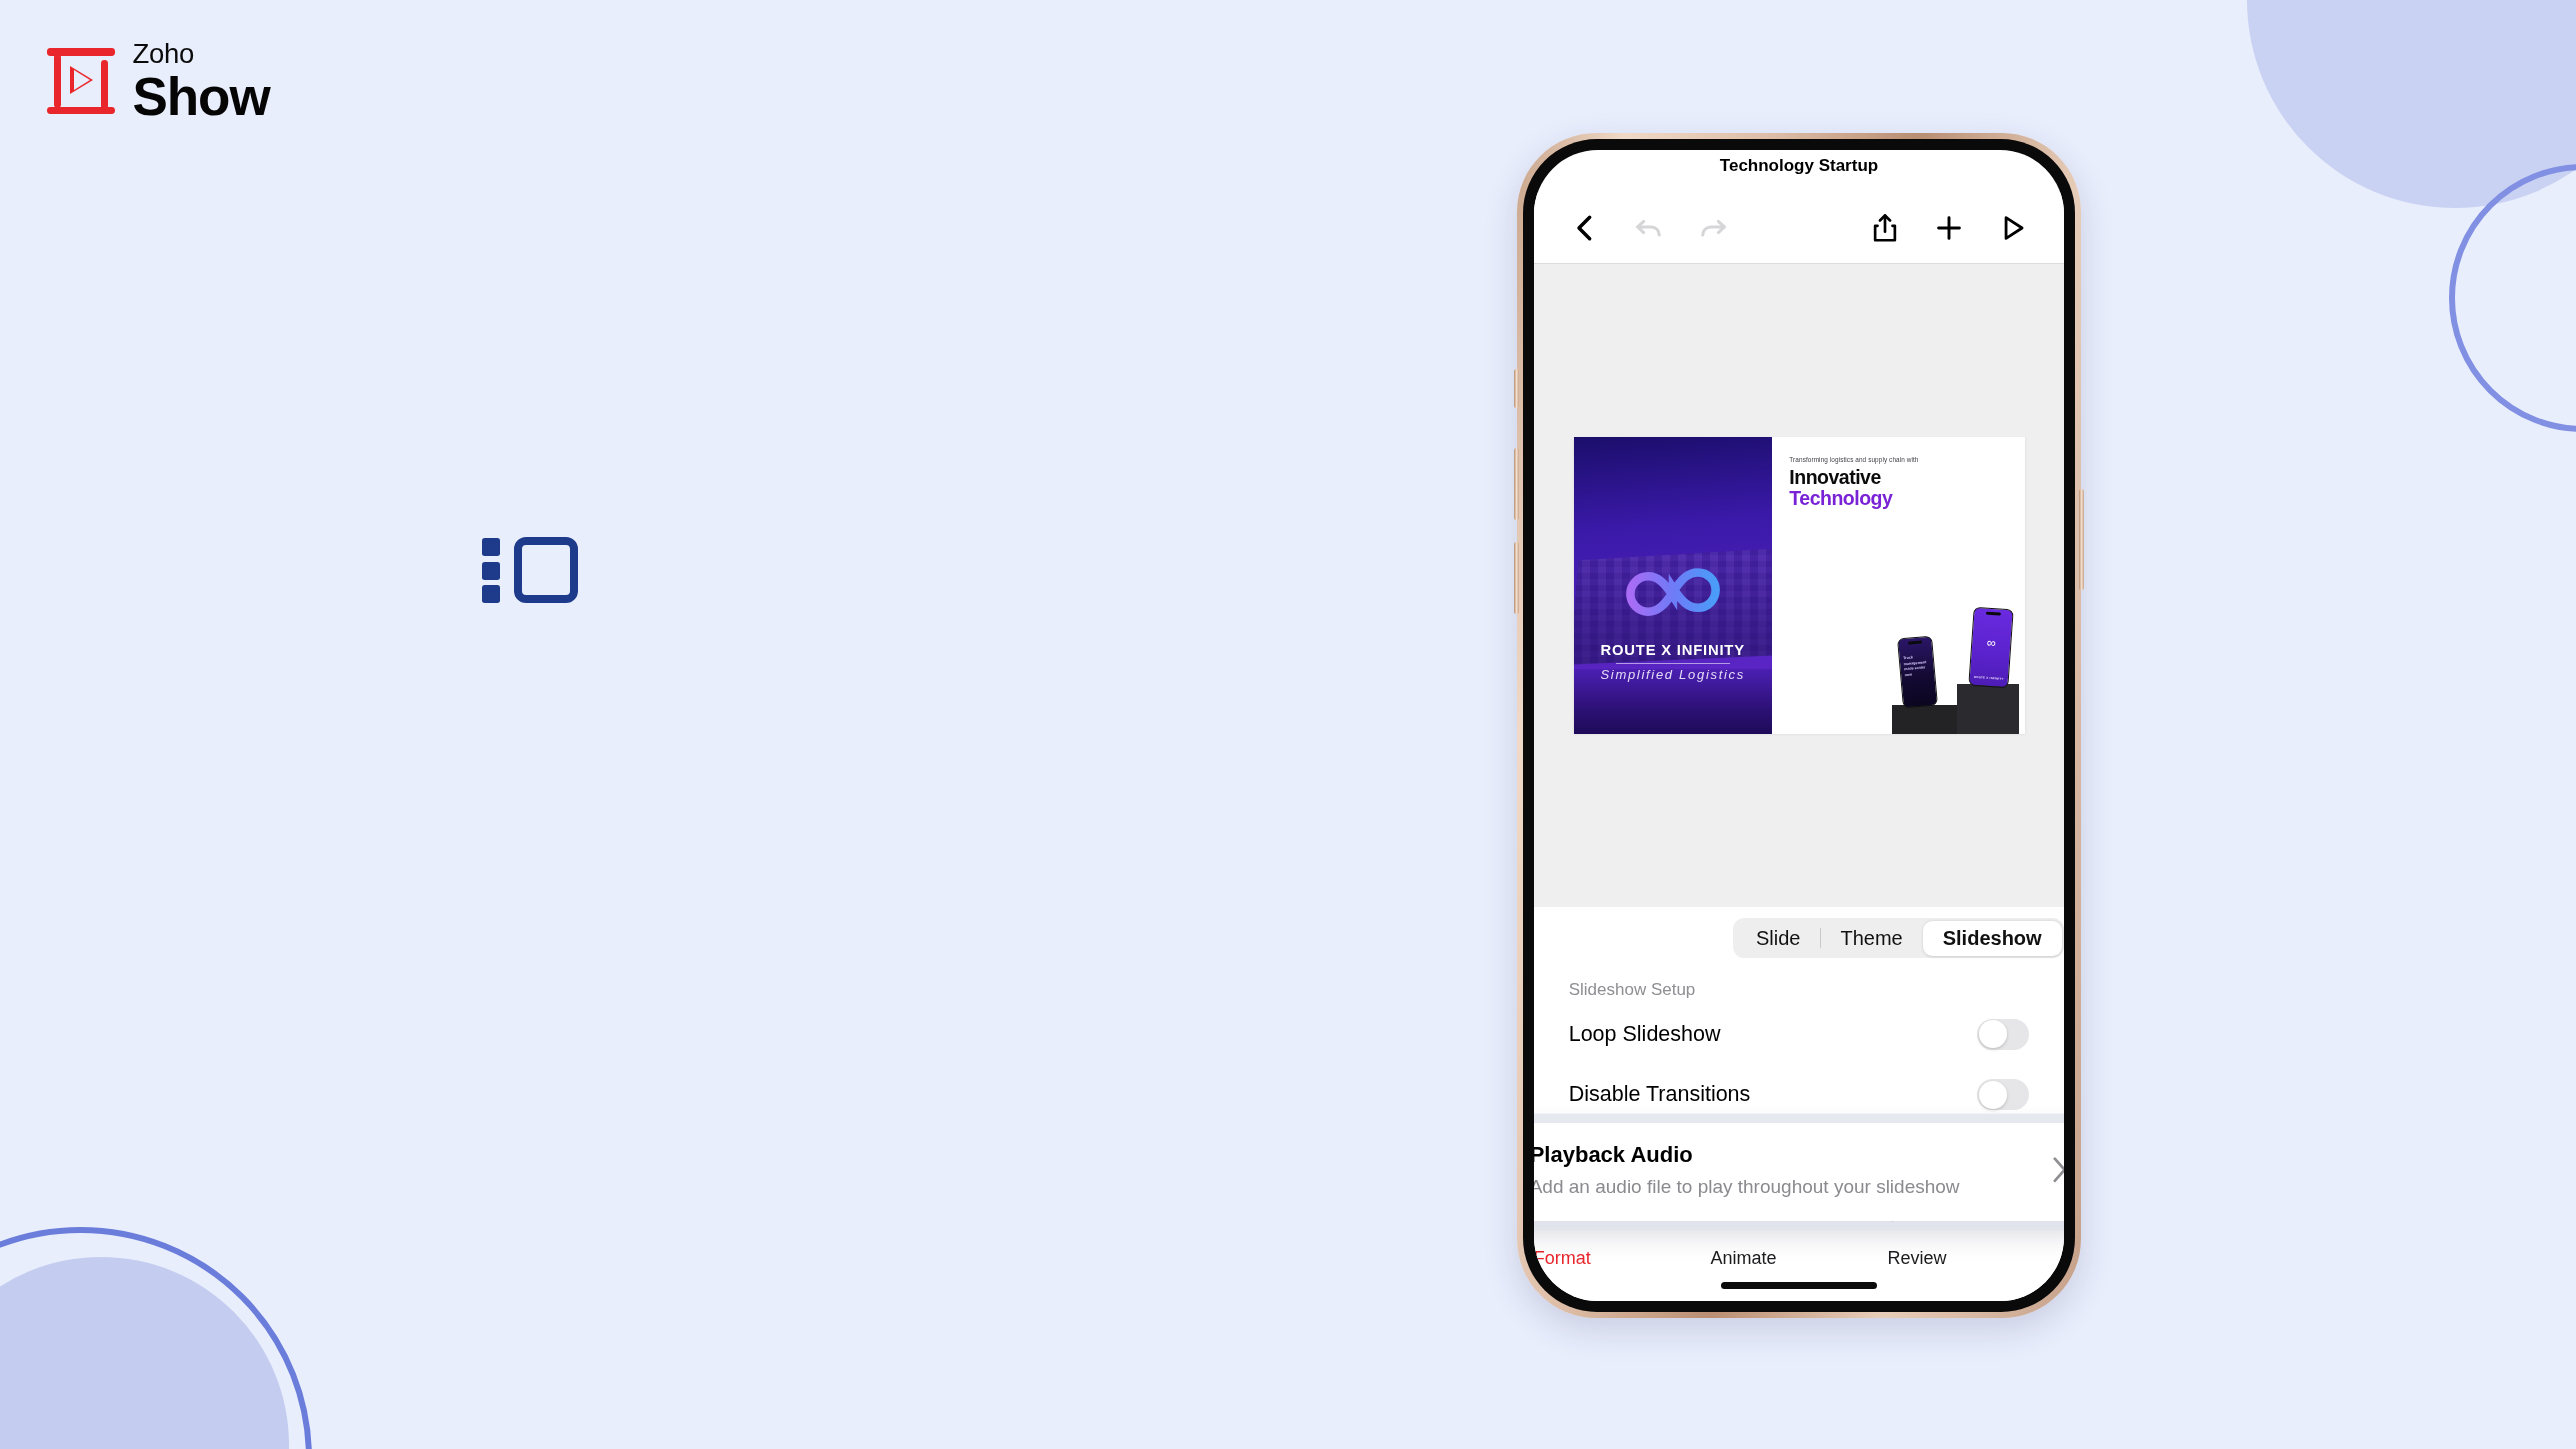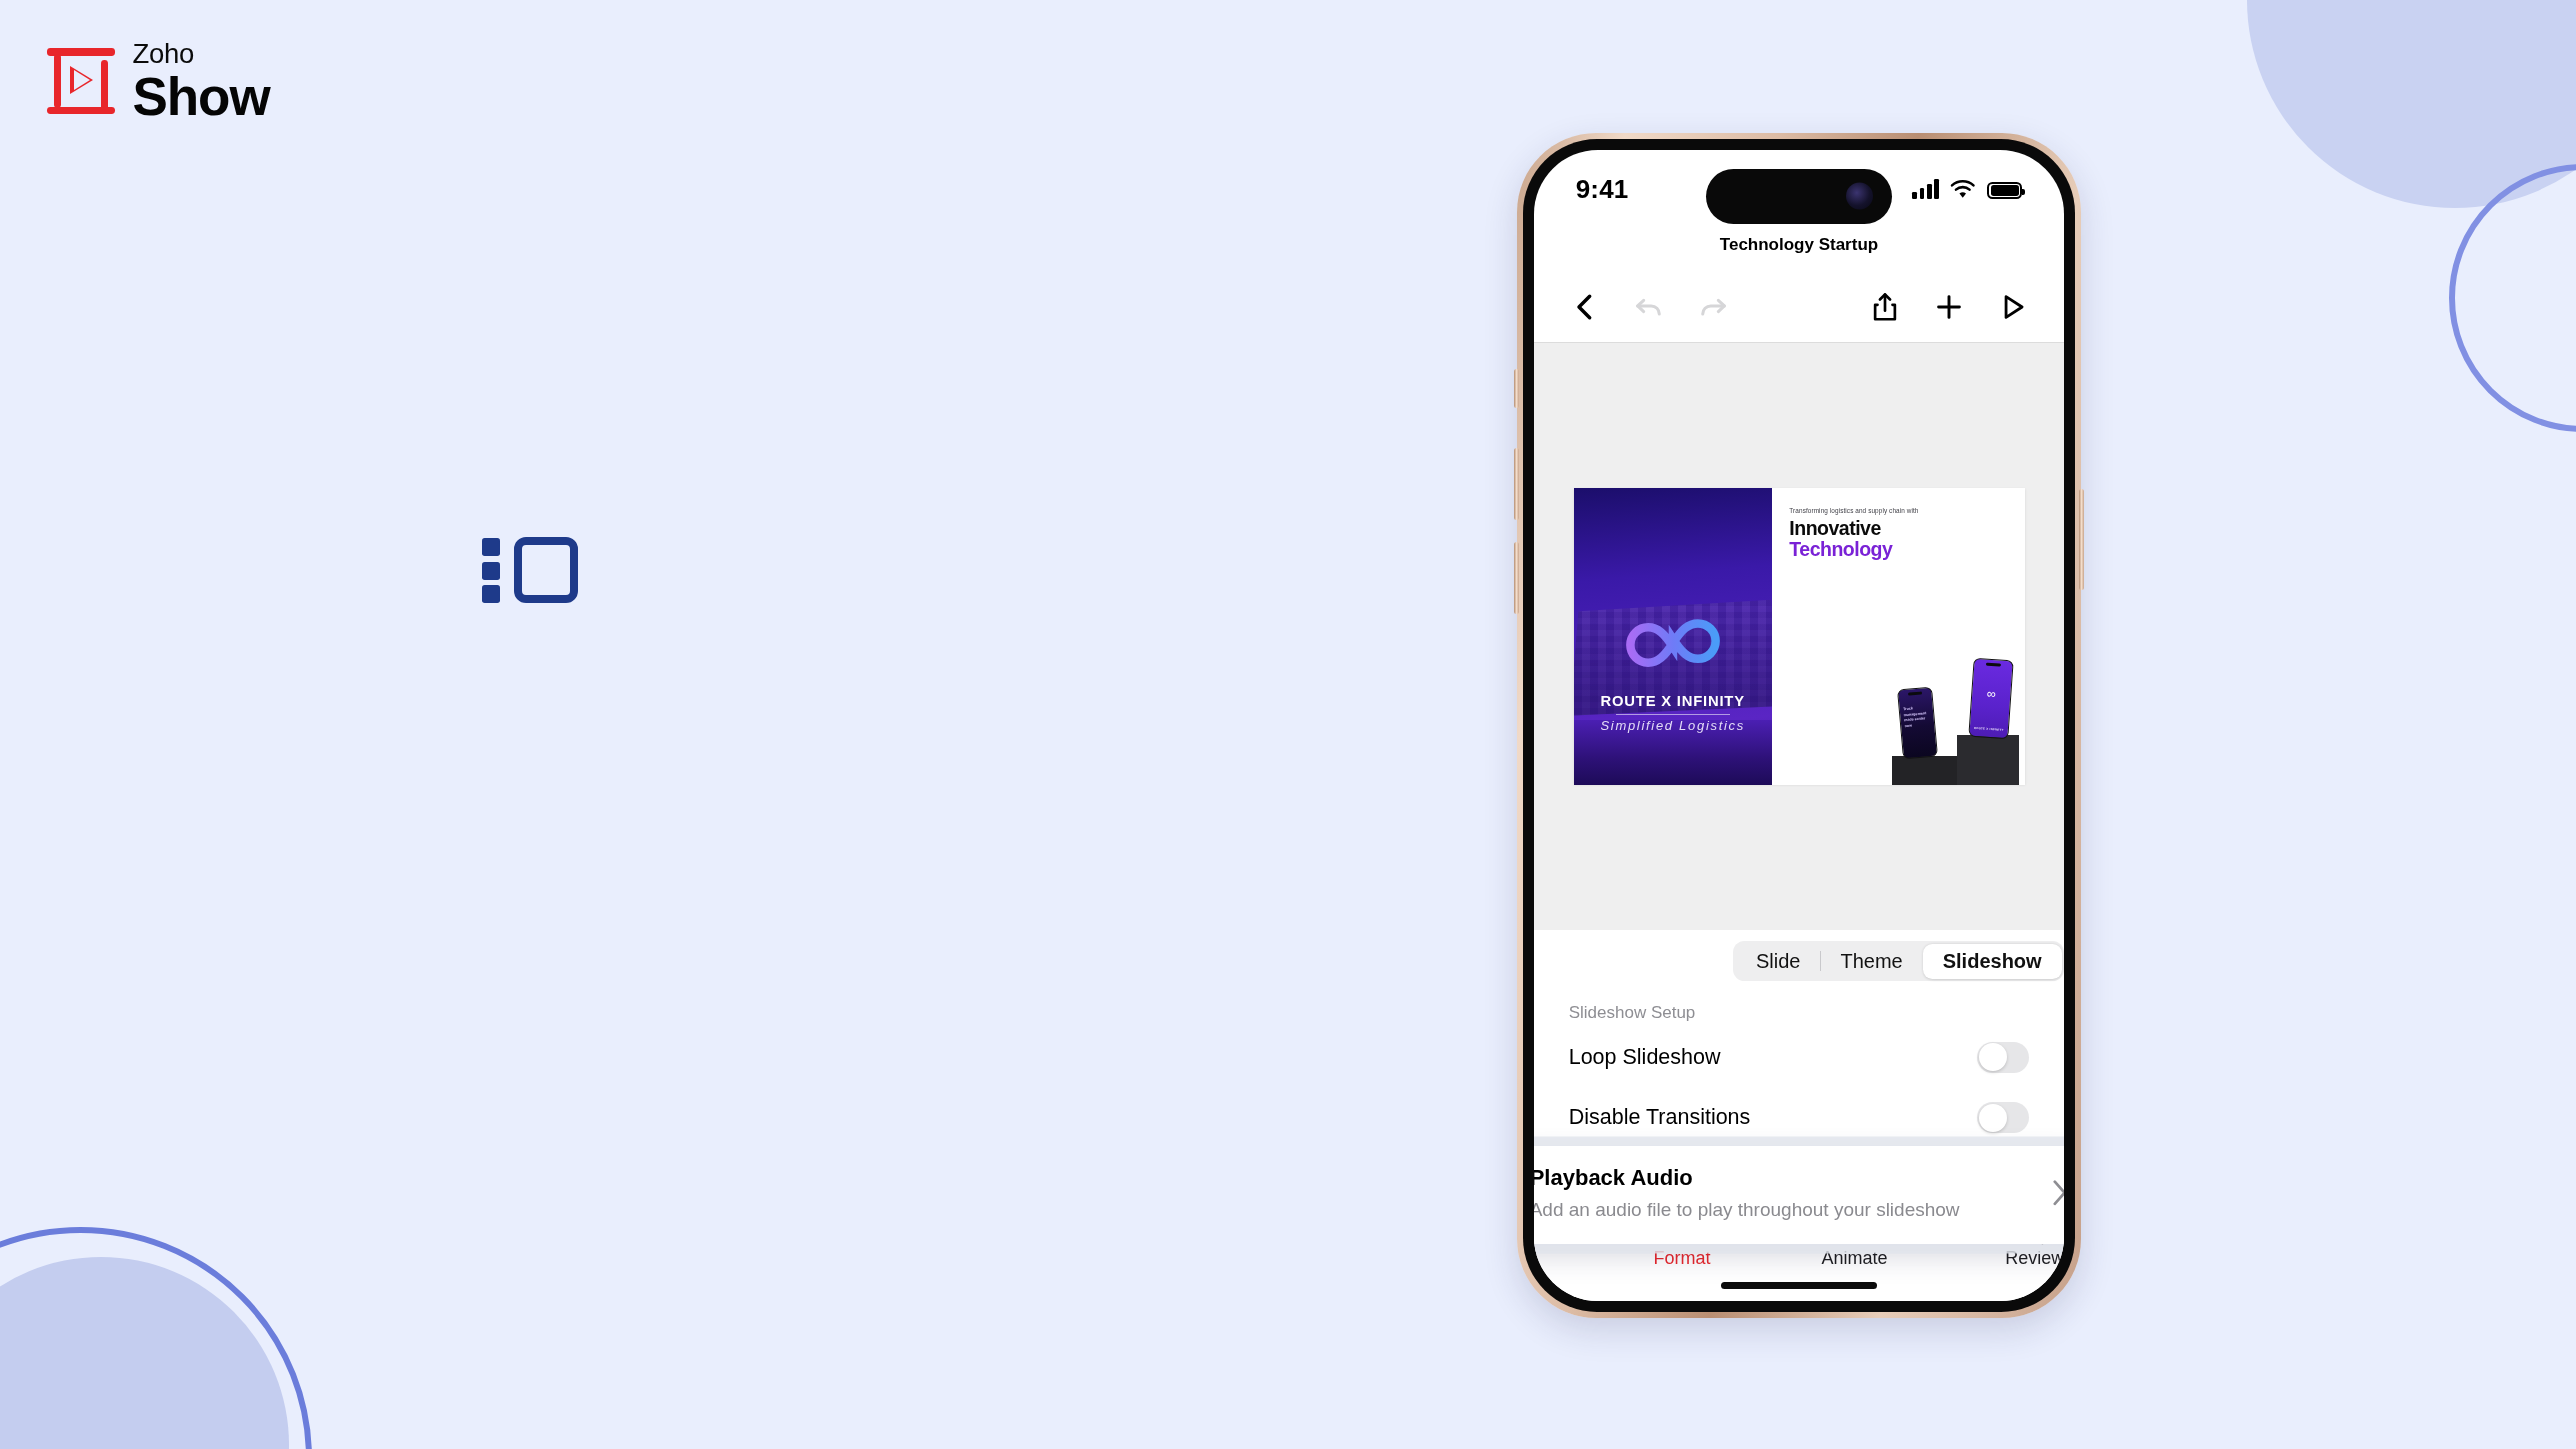--- a/index.html
+++ b/index.html
@@ -234,21 +234,21 @@
     z-index:5;
   }
   #audio-card .txtcol { flex:1; }
   #audio-card .t1 { font-size:22px; font-weight:700; color:#000; }
   #audio-card .t2 { font-size:19px; color:#8a8a8f; margin-top:7.4px; }
   #audio-card .chev { width:17.4px; height:29.5px; flex:0 0 auto; }
 
   
   #tabbar { flex:0 0 auto; background:#fff; border-top:0.7px solid #e0e0e2;
     display:flex; padding:10.7px 0 4px; }
-  .tab { flex:1; display:flex; flex-direction:column; align-items:flex-end; gap:0; cursor:pointer; }
+  .tab { flex:1; display:flex; flex-direction:column; align-items:flex-start; gap:23px; cursor:pointer; }
   .tab .ti { height:28px; display:flex; align-items:center; }
   .tab .tl { font-size:18px; color:#1c1c1e; }
   .tab.active .tl { color:#e8262b; }
   #home-ind { flex:0 0 auto; height:24px; display:flex; align-items:center; justify-content:center; background:#fff; }
   #home-ind i { display:block; width:156px; height:6.7px; background:#0b0b0b; border-radius:4px; }
   #spacer-bot { flex:0 0 auto; height:4px; background:#fff; }
 </style>
 </head>
 <body>
 
@@ -284,44 +284,20 @@
 
 <div id="phone">
   <span class="side-btn" id="btn-silent"></span>
   <span class="side-btn" id="btn-volup"></span>
   <span class="side-btn" id="btn-voldn"></span>
   <span class="side-btn" id="btn-power"></span>
 
   <div id="phone-inner">
     <div id="screen">
 
-      <div id="statusbar">
-        <div id="status-time">9:41</div>
-        <div id="island">
-            <span class="cam"></span>
-          </div>
-        <div id="status-right">
-          <span class="bars">
-              <i></i>
-              <i></i>
-              <i></i>
-              <i></i>
-            </span>
-          <span class="wifi">
-            <svg viewBox="0 0 24 18" xmlns="http://www.w3.org/2000/svg" aria-hidden="true">
-              <path fill="#000" d="M12 17.2l-3.1-3.9a4.9 4.9 0 0 1 6.2 0L12 17.2z"></path>
-              <path fill="none" stroke="#000" stroke-width="2.4" stroke-linecap="round" d="M5.6 9.6a9.8 9.8 0 0 1 12.8 0"></path>
-              <path fill="none" stroke="#000" stroke-width="2.4" stroke-linecap="round" d="M1.9 5.6a15.2 15.2 0 0 1 20.2 0"></path>
-            </svg>
-          </span>
-          <span class="batt">
-              <i></i>
-            </span>
-        </div>
-      </div>
 
       <div id="doc-title">Technology Startup</div>
 
       <div id="toolbar">
         <div class="left">
           <svg class="tb-ico" viewBox="0 0 24 24">
               <path fill="none" stroke="#000" stroke-width="2.6" stroke-linecap="round" stroke-linejoin="round" d="M15.5 4L7.5 12l8 8"></path>
             </svg>
           <svg class="tb-ico" viewBox="0 0 24 24">
               <path fill="none" stroke="#d6d6d8" stroke-width="2.3" stroke-linecap="round" stroke-linejoin="round" d="M8 7L3.5 11.2 8 15.4"></path>

